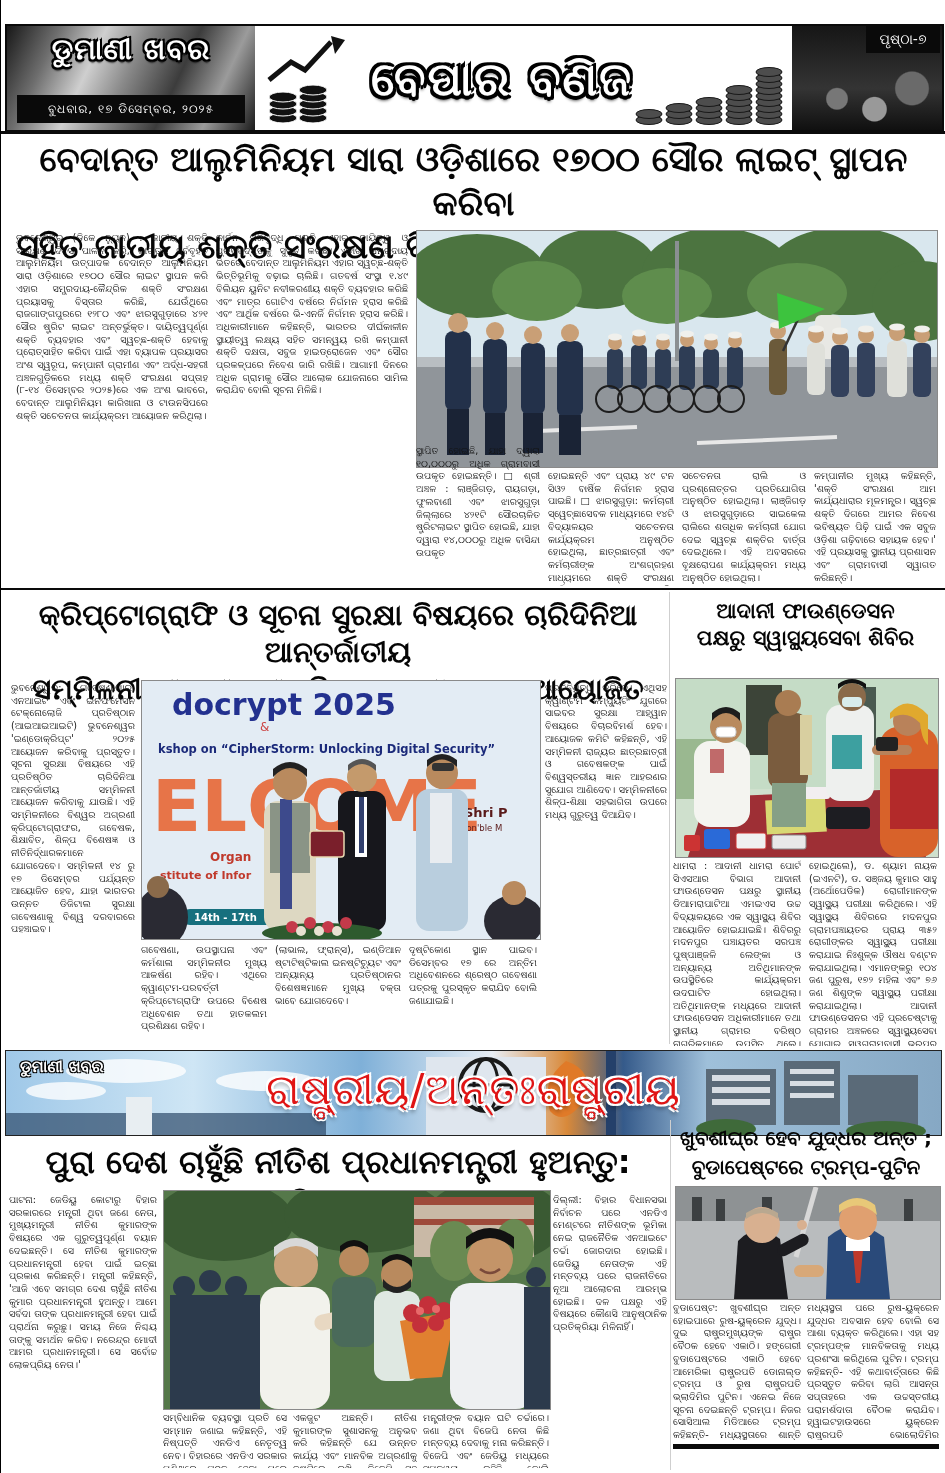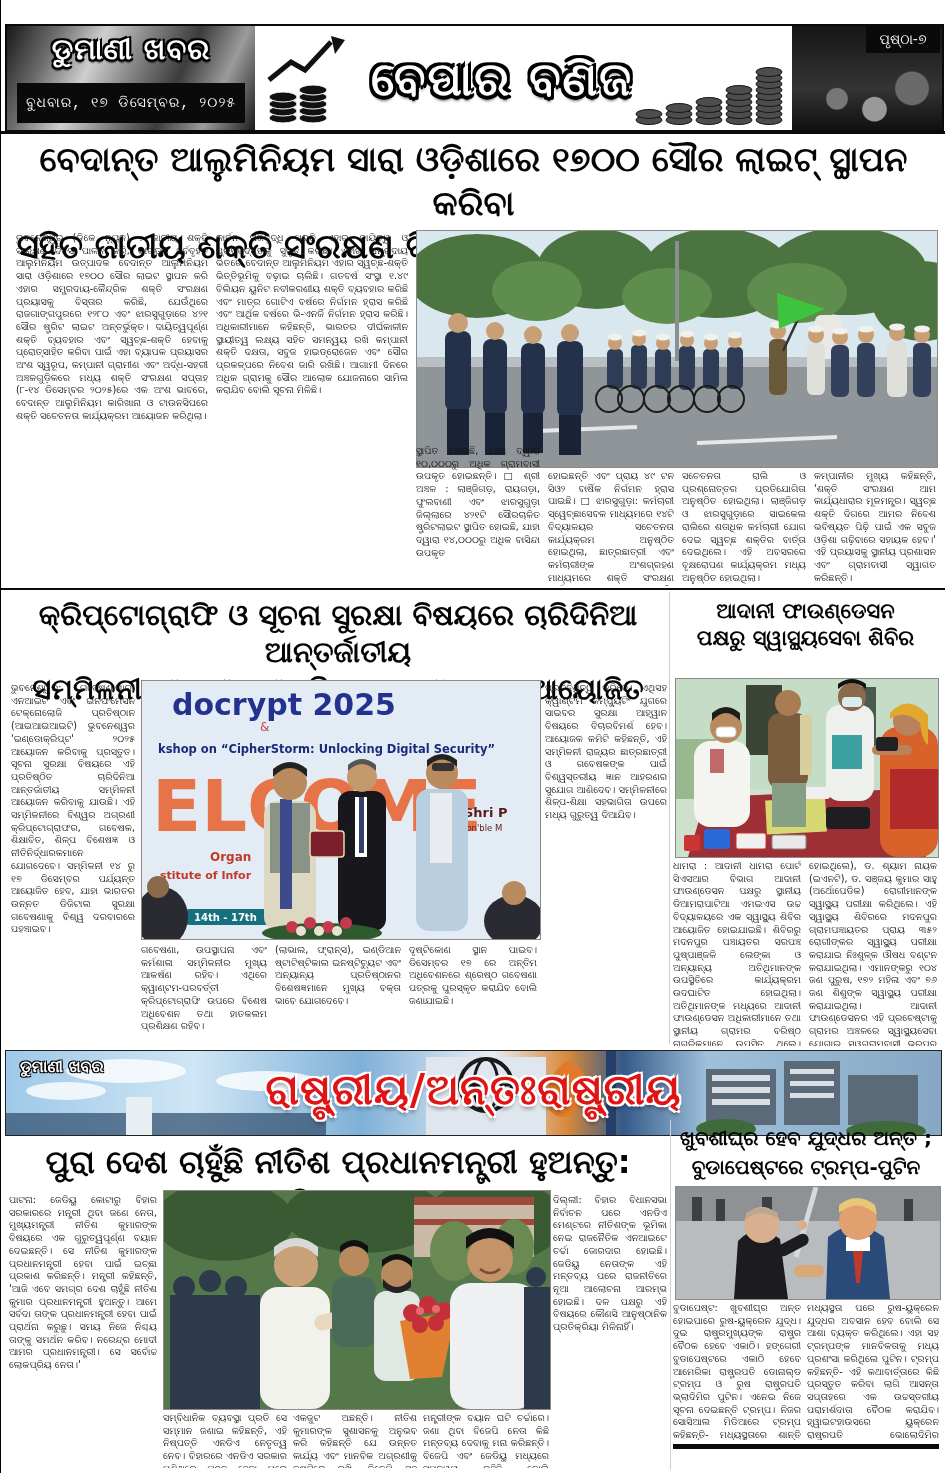--- a/index.html
+++ b/index.html
@@ -5,22 +5,22 @@
   html,body{margin:0;padding:0;background:#fff;}
   body{font-family:"DejaVu Sans","Liberation Sans",sans-serif;}
   #page{position:relative;width:945px;height:1473px;background:#fff;overflow:hidden;border-left:1px solid #000;border-right:1px solid #000;}
   .abs{position:absolute;}
   
   #header{top:24px;left:4px;width:935px;height:104px;border:2px solid #0a0a0a;display:flex;background:#fff;}
   .mast-left{position:relative;width:248px;height:100%;background:
      linear-gradient(115deg,#181818 0%,#6e6e6e 18%,#cfcfcf 34%,#8a8a8a 48%,#3c3c3c 66%,#9b9b9b 82%,#1c1c1c 100%);}
   .mast-title{position:absolute;top:6px;left:0;width:100%;text-align:center;font-size:29px;font-weight:700;letter-spacing:1px;color:#fff;
      text-shadow:-2px -2px 0 #000,2px -2px 0 #000,-2px 2px 0 #000,2px 2px 0 #000,0 3px 2px #000;}
-  .mast-date{position:absolute;left:10px;right:10px;bottom:7px;height:40px;background:#0a0a0a;color:#fff;font-size:14px;
-     display:flex;align-items:center;justify-content:center;letter-spacing:1px;font-family:Liberation Mono, monospace;}
+  .mast-date{position:absolute;left:10px;right:10px;bottom:7px;height:28px;background:#0a0a0a;color:#fff;font-size:12px;
+     display:flex;align-items:center;justify-content:center;letter-spacing:1px;}
   .mast-center{position:relative;flex:1;background:#fff;}
   .section-big{position:absolute;top:26px;left:116px;font-size:46px;font-weight:700;color:#fff;letter-spacing:2px;
      text-shadow:-3px -3px 0 #000,3px -3px 0 #000,-3px 3px 0 #000,3px 3px 0 #000,0 4px 0 #000,0 5px 3px #666;}
   .mast-right{position:relative;width:150px;height:100%;background:
      radial-gradient(circle at 30% 70%, #777 0 8%, transparent 9%),
      radial-gradient(circle at 55% 80%, #999 0 10%, transparent 11%),
      radial-gradient(circle at 80% 60%, #6a6a6a 0 12%, transparent 13%),
      linear-gradient(180deg,#161616,#343434 60%,#101010);}
   .page-no{top:26px;right:6px;width:74px;height:27px;background:#0a0a0a;color:#fff;font-size:14px;
      display:flex;align-items:center;justify-content:center;z-index:5;}
@@ -28,21 +28,21 @@
   
   .hl{font-weight:700;color:#050505;text-align:center;line-height:1.28;}
   
   .col{position:absolute;font-size:9.6px;line-height:12.7px;text-align:justify;color:#141414;overflow:hidden;
        word-break:break-word;}
   .photo{position:absolute;border:1px solid #8a8a8a;background:#eee;overflow:hidden;}
   .vline{position:absolute;width:1px;background:#cfcfcf;}
   
   #natbanner{top:1050px;left:4px;width:935px;height:84px;border:1px solid #222;overflow:hidden;
      background:linear-gradient(90deg,#9fc8e8 0%,#cfe6f5 20%,#7fb0d8 38%,#e8eef5 52%,#d8893a 60%,#355a8a 66%,#9fc0da 75%,#86a8c4 100%);}
-  .nat-title{position:absolute;top:14px;left:0;width:100%;text-align:center;font-size:42px;font-weight:700;color:#e01414;letter-spacing:1px;
+  .nat-title{position:absolute;top:14px;left:0;width:100%;text-align:center;font-size:42px;font-weight:400;color:#e01414;letter-spacing:1px;
      text-shadow:-2px -2px 0 #fff,2px -2px 0 #fff,-2px 2px 0 #fff,2px 2px 0 #fff,0 4px 4px rgba(0,0,0,.45);}
   .nat-logo{position:absolute;top:6px;left:14px;font-size:16px;font-weight:700;color:#fff;
      text-shadow:-1px -1px 0 #000,1px -1px 0 #000,-1px 1px 0 #000,1px 1px 0 #000;}
 </style>
 </head>
 <body>
 
 <div id="page">
 
   <div class="abs" id="header">

